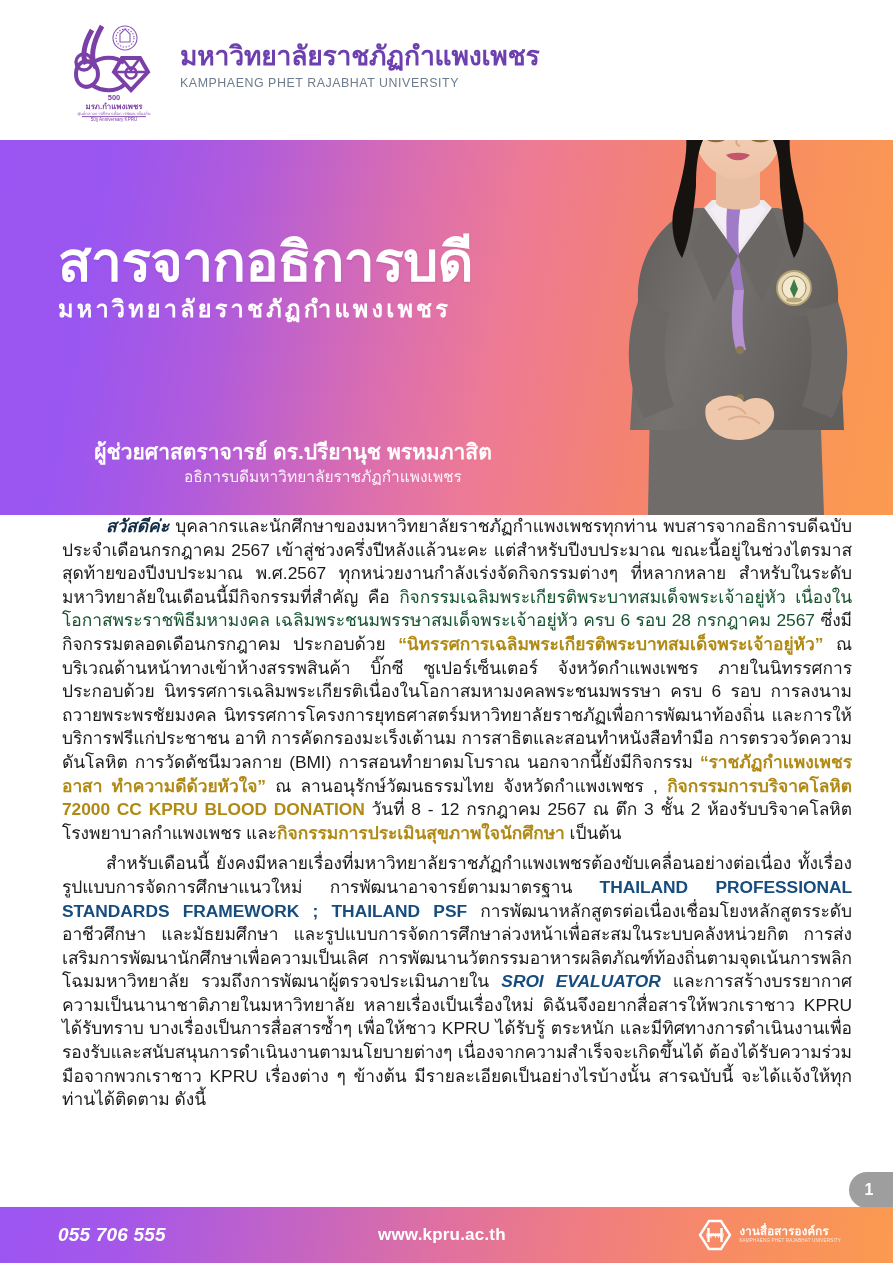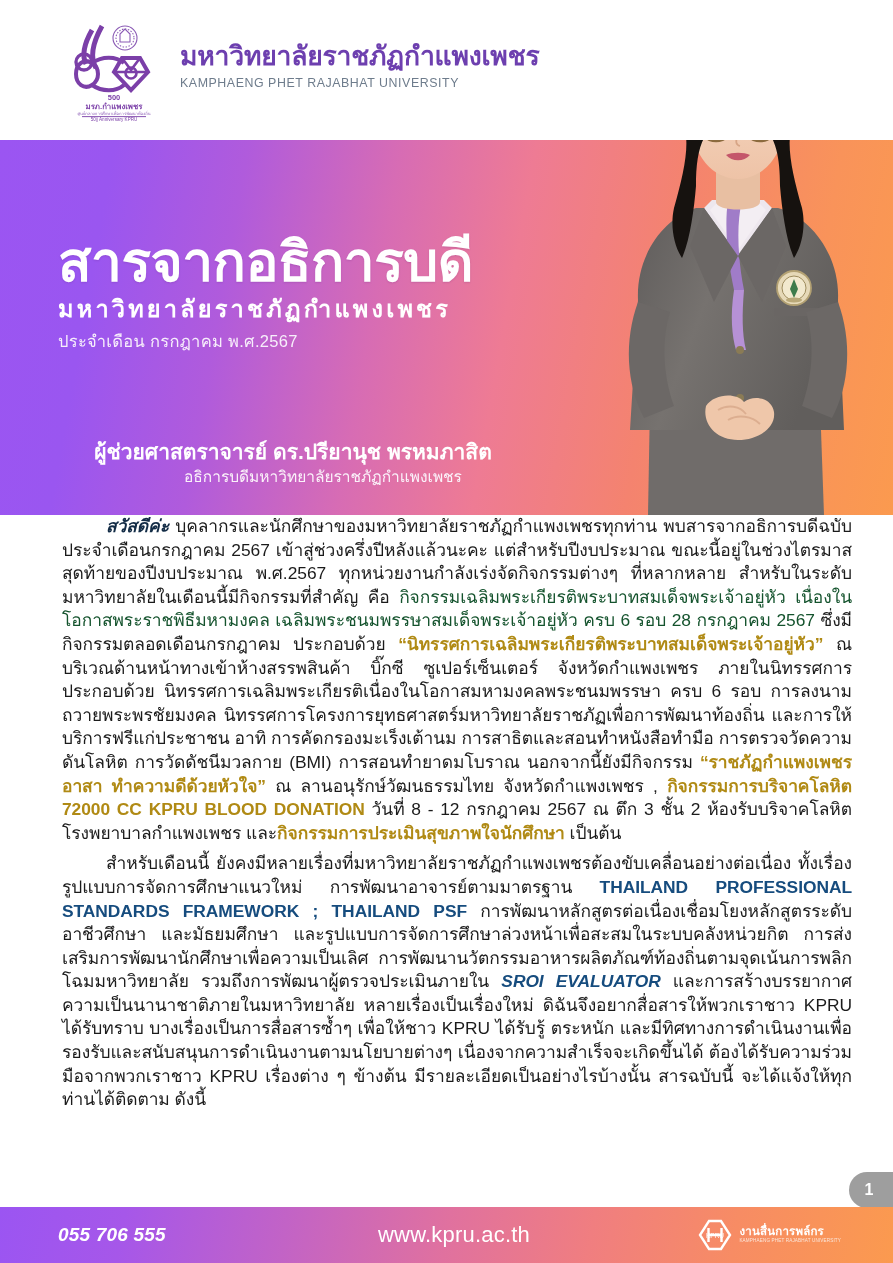--- a/index.html
+++ b/index.html
@@ -240,22 +240,22 @@
     left: 58px;
     font-size: 19px;
     font-weight: 700;
     color: #ffffff;
     letter-spacing: 0.2px;
     font-style: italic;
   }
   .footer-web {
     position: absolute;
     left: 378px;
-    font-size: 22px;
-    font-weight: 400;
+    font-size: 17px;
+    font-weight: 700;
     color: #ffffff;
     letter-spacing: 0.2px;
   }
   .footer-brand {
     position: absolute;
     right: 52px;
     display: flex;
     align-items: center;
     gap: 7px;
   }
@@ -314,21 +314,20 @@
       <div class="logo-th">มหาวิทยาลัยราชภัฏกำแพงเพชร</div>
       <div class="logo-en">KAMPHAENG PHET RAJABHAT UNIVERSITY</div>
     </div>
   </div>
 
   <div class="hero">
 
     <div class="hero-text">
       <div class="hero-title">สารจากอธิการบดี</div>
       <div class="hero-sub">มหาวิทยาลัยราชภัฏกำแพงเพชร</div>
-      <div class="hero-month">ประจำเดือน กรกฎาคม พ.ศ.2567</div>
     </div>
 
     <div class="hero-person">
       <div class="person-name">ผู้ช่วยศาสตราจารย์ ดร.ปรียานุช พรหมภาสิต</div>
       <div class="person-role">อธิการบดีมหาวิทยาลัยราชภัฏกำแพงเพชร</div>
     </div>
 
     <div class="photo">
       <svg viewBox="0 0 320 465" xmlns="http://www.w3.org/2000/svg">
         <defs>
@@ -434,19 +433,19 @@
 
     <div class="footer-brand">
       <span>
         <svg width="34" height="32" viewBox="0 0 34 32" xmlns="http://www.w3.org/2000/svg">
           <path d="M11 2 L23 2 L32 16 L23 30 L11 30 L2 16 Z" fill="none" stroke="#ffffff" stroke-width="2.4"></path>
           <path d="M10.5 9 L10.5 23 M23.5 9 L23.5 23 M10.5 16 L23.5 16" stroke="#ffffff" stroke-width="2.4" fill="none"></path>
           <text x="17" y="19" font-size="6.5" fill="#ffffff" text-anchor="middle" font-family="Liberation Sans, sans-serif">KPRU</text>
         </svg>
       </span>
       <span class="fb-txt">
-        <span class="fb-th">งานสื่นการพล์กร</span>
+        <span class="fb-th">งานสื่อสารองค์กร</span>
         <span class="fb-en">KAMPHAENG PHET RAJABHAT UNIVERSITY</span>
       </span>
     </div>
   </div>
 
 </div>
 
 </body></html>

